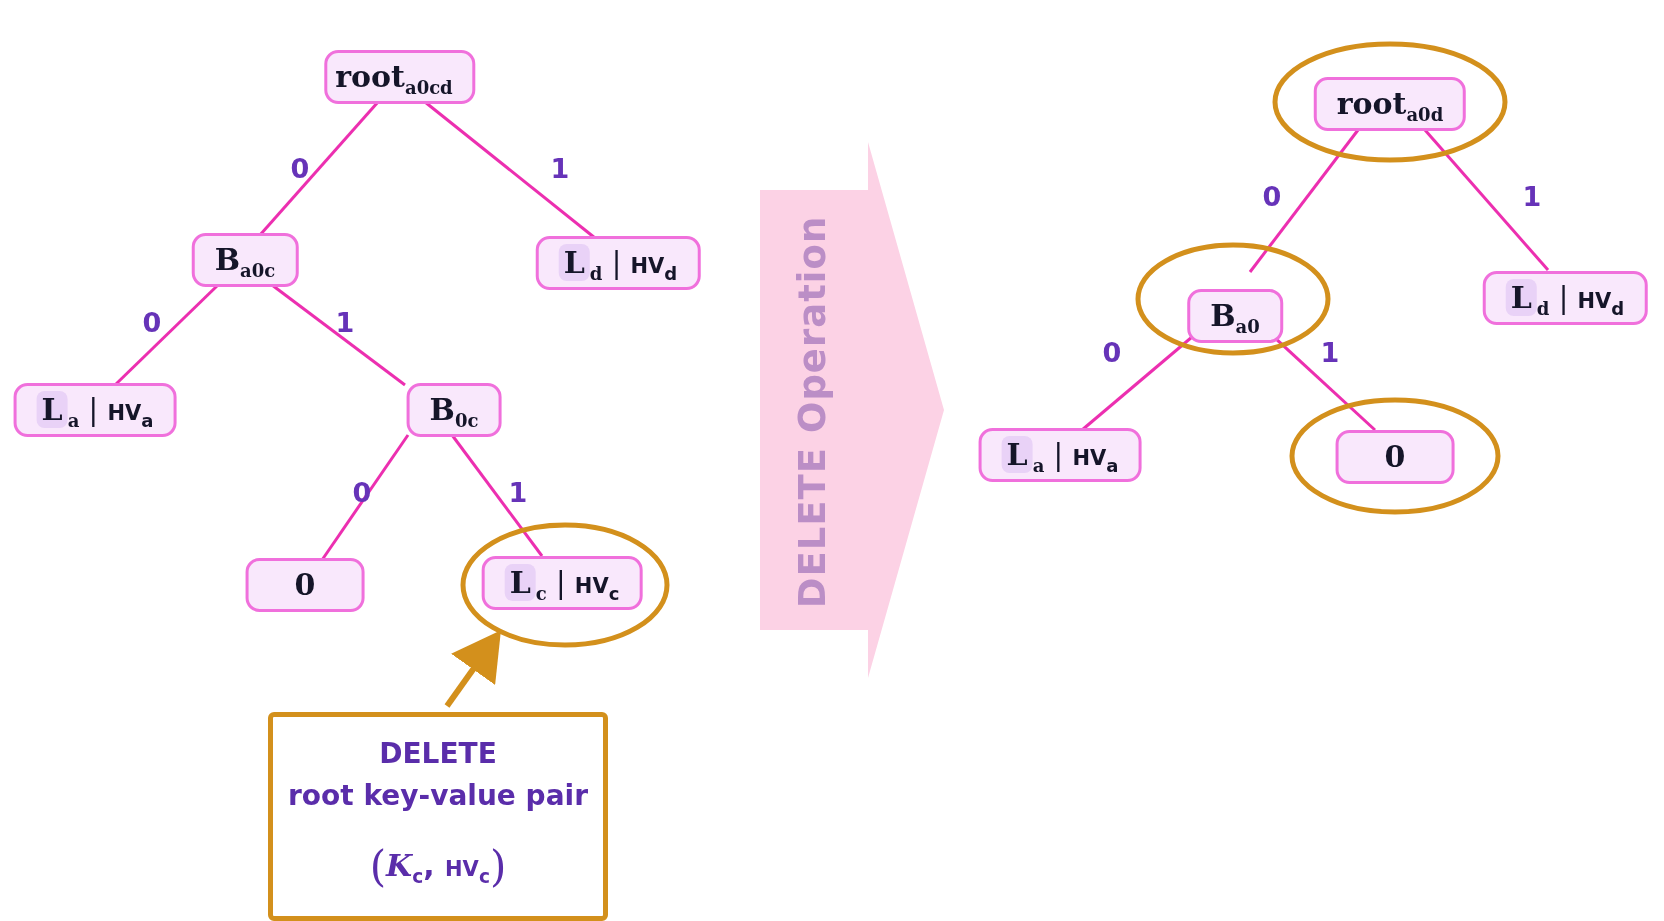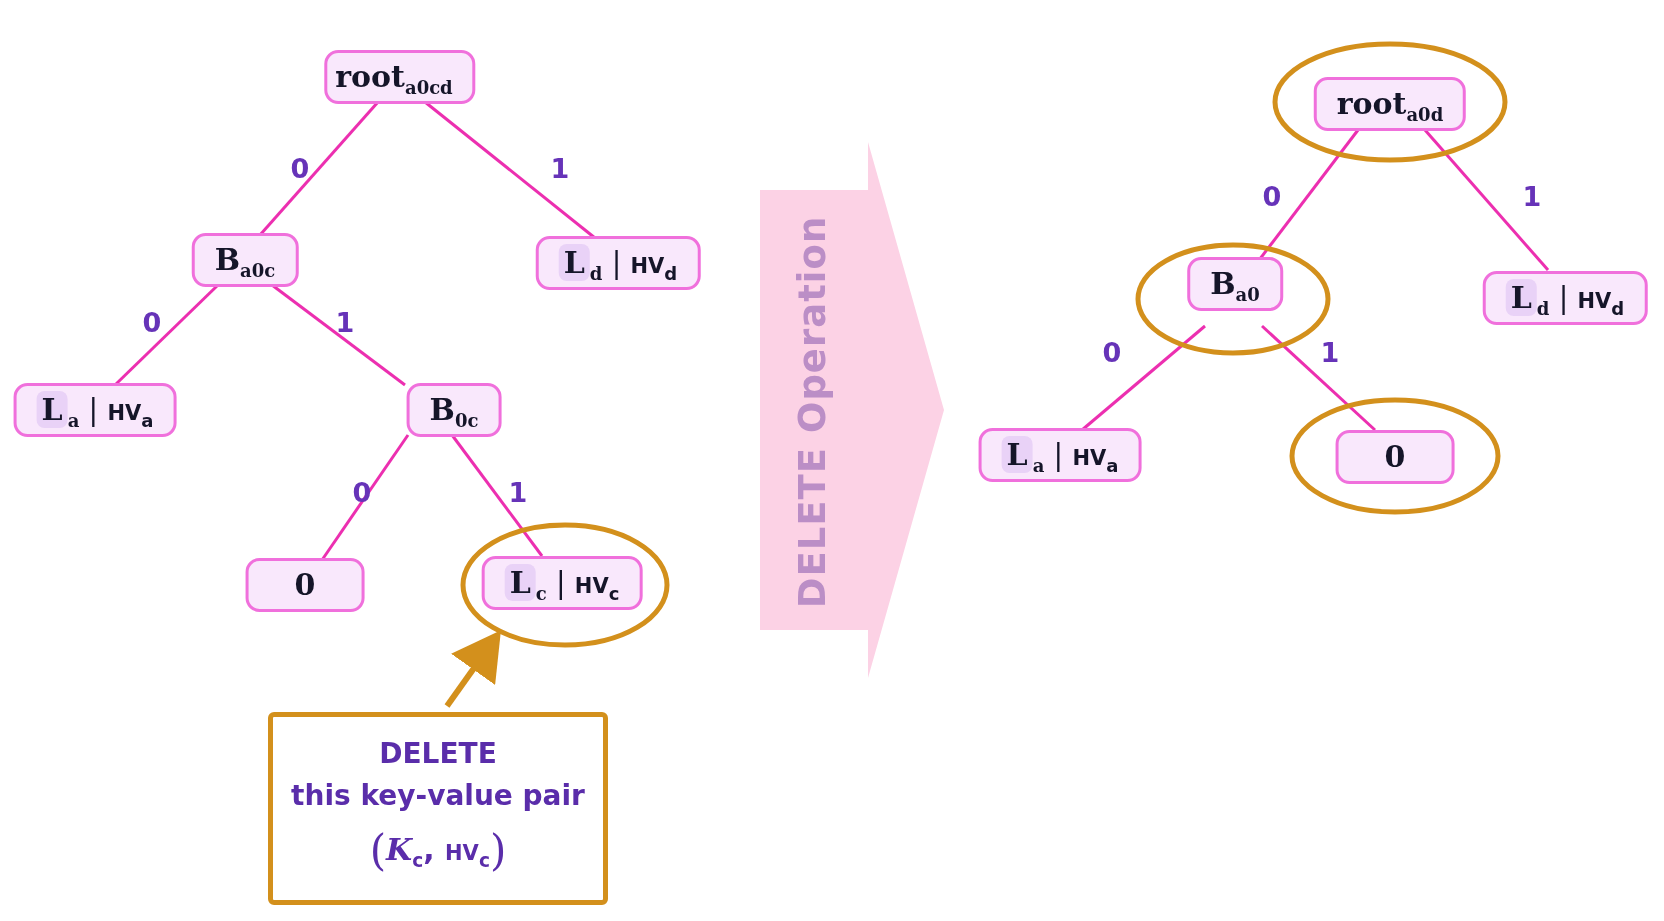--- a/index.html
+++ b/index.html
@@ -53,21 +53,21 @@
     color:var(--arrow-text);white-space:nowrap;letter-spacing:1px;
   }
 
   .callout{
     position:absolute;left:268px;top:712px;width:340px;
     border:5px solid var(--orange);border-radius:6px;background:#ffffff;
     text-align:center;padding:16px 8px 18px;
     font-family:"DejaVu Sans",sans-serif;font-weight:bold;
     color:var(--callout-text);font-size:28px;line-height:1.5;
   }
-  .callout .formula{font-size:30px;margin-top:2px;}
+  .callout .formula{font-size:30px;margin-top:18px;}
   .paren{font-size:42px;font-weight:400;vertical-align:-5px;font-family:"DejaVu Serif",serif;}
   .kvar{font-family:"DejaVu Serif",serif;font-style:italic;font-weight:bold;}
   .callout sub{font-size:0.62em;font-weight:bold;line-height:0;}
 </style>
 </head>
 <body>
 
 <div class="canvas">
 
   <svg class="layer" viewBox="0 0 1664 921">
@@ -133,21 +133,21 @@
   <div class="bit" style="left:345px;top:322px;">1</div>
   <div class="bit" style="left:362px;top:492px;">0</div>
   <div class="bit" style="left:518px;top:492px;">1</div>
 
   <div class="arrow-label">DELETE Operation</div>
 
   <div class="node" style="left:1390px;top:104px;">
     <span>root</span><sub>a0d</sub>
   </div>
 
-  <div class="node" style="left:1235px;top:284px;">
+  <div class="node" style="left:1235px;top:316px;">
     <span>B</span><sub>a0</sub>
   </div>
 
   <div class="node" style="left:1565px;top:298px;">
     <span class="hl">L</span><sub>d</sub><span class="sep">|</span><span class="hv">HV</span><sub class="hv-sub">d</sub>
   </div>
 
   <div class="node" style="left:1060px;top:455px;">
     <span class="hl">L</span><sub>a</sub><span class="sep">|</span><span class="hv">HV</span><sub class="hv-sub">a</sub>
   </div>
@@ -156,19 +156,19 @@
     <span>0</span>
   </div>
 
   <div class="bit" style="left:1272px;top:196px;">0</div>
   <div class="bit" style="left:1532px;top:196px;">1</div>
   <div class="bit" style="left:1112px;top:352px;">0</div>
   <div class="bit" style="left:1330px;top:352px;">1</div>
 
   <div class="callout">
     <div>DELETE</div>
-    <div>this key-value pair</div>
+    <div>root key-value pair</div>
     <div class="formula">
       <span class="paren">(</span><span class="kvar">K</span><sub>c</sub><span>, </span><span class="hv">HV</span><sub class="hv-sub">c</sub><span class="paren">)</span>
     </div>
   </div>
 
 </div>
 
 </body></html>

